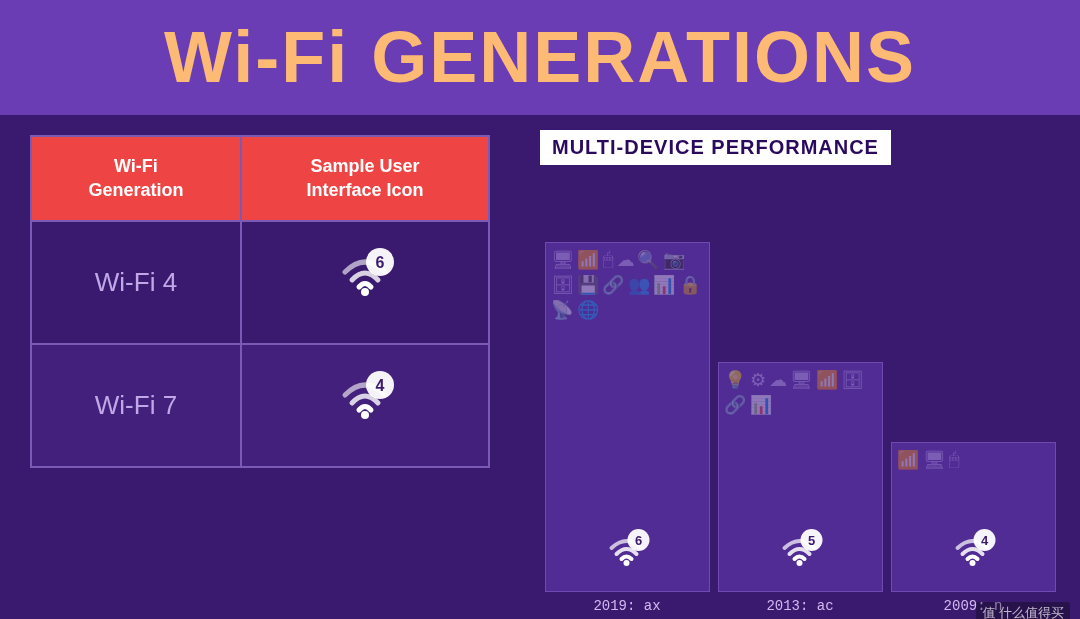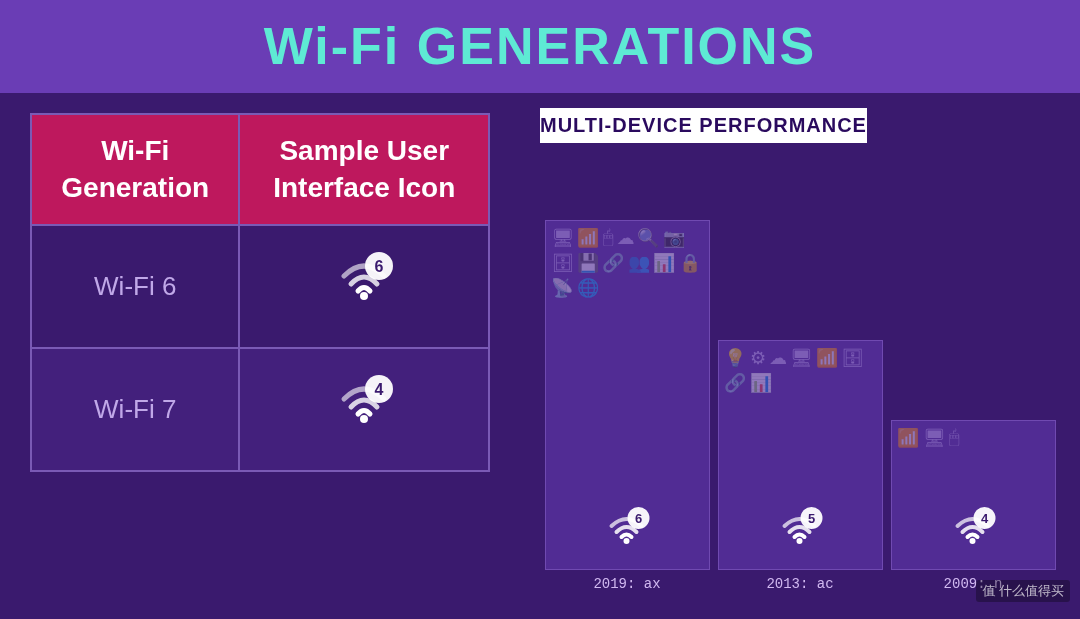--- a/index.html
+++ b/index.html
@@ -12,23 +12,23 @@
     }
 
     .header {
       background: #6a3db5;
       width: 100%;
       padding: 18px 30px;
       text-align: center;
     }
 
     .header-title {
-      font-size: 52px;
+      font-size: 72px;
       font-weight: 900;
-      color: #5eead4;
+      color: #fdba74;
       letter-spacing: 2px;
       line-height: 1.1;
       text-align: center;
     }
 
     .content {
       display: flex;
       width: 100%;
       height: calc(619px - 105px);
       padding: 0;
@@ -41,23 +41,23 @@
       flex-shrink: 0;
     }
 
     .wifi-table {
       width: 100%;
       border-collapse: collapse;
       border: 2px solid #7a5ab5;
     }
 
     .wifi-table th {
-      background: #be185d;
+      background: #ef4444;
       color: white;
-      font-size: 28px;
+      font-size: 18px;
       font-weight: 600;
       text-align: center;
       padding: 18px 12px;
       border: 2px solid #7a5ab5;
       line-height: 1.3;
     }
 
     .wifi-table td {
       border: 2px solid #7a5ab5;
       text-align: center;
@@ -76,21 +76,21 @@
       flex: 1;
       padding: 15px 20px 10px 20px;
       position: relative;
     }
 
     .right-title {
       background: white;
       color: #2a0a5e;
       font-size: 20px;
       font-weight: 900;
-      padding: 6px 0;
+      padding: 6px 12px;
       display: inline-block;
       margin-bottom: 10px;
       letter-spacing: 1px;
     }
 
     .chart-area {
       position: relative;
       width: 100%;
       height: calc(100% - 50px);
       display: flex;
@@ -177,21 +177,21 @@
   <div class="left-panel">
     <table class="wifi-table">
       <thead>
         <tr>
           <th>Wi-Fi<br>Generation</th>
           <th>Sample User<br>Interface Icon</th>
         </tr>
       </thead>
       <tbody>
         <tr>
-          <td>Wi-Fi 6</td>
+          <td>Wi-Fi 4</td>
           <td>
             <svg width="70" height="70" viewBox="0 0 70 70">
 
               <g transform="translate(35,46)" fill="none" stroke="white" stroke-width="5" stroke-linecap="round">
                 <path d="M-20,-18 Q0,-38 20,-18" opacity="0.6"></path>
                 <path d="M-13,-10 Q0,-24 13,-10" opacity="0.8"></path>
                 <path d="M-6,-3 Q0,-10 6,-3" opacity="1"></path>
               </g>
 
               <circle cx="35" cy="48" r="4" fill="white"></circle>

